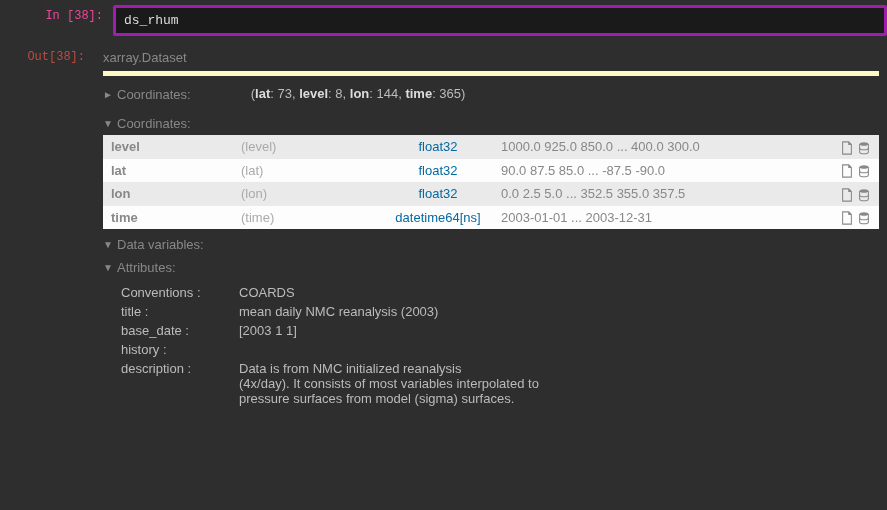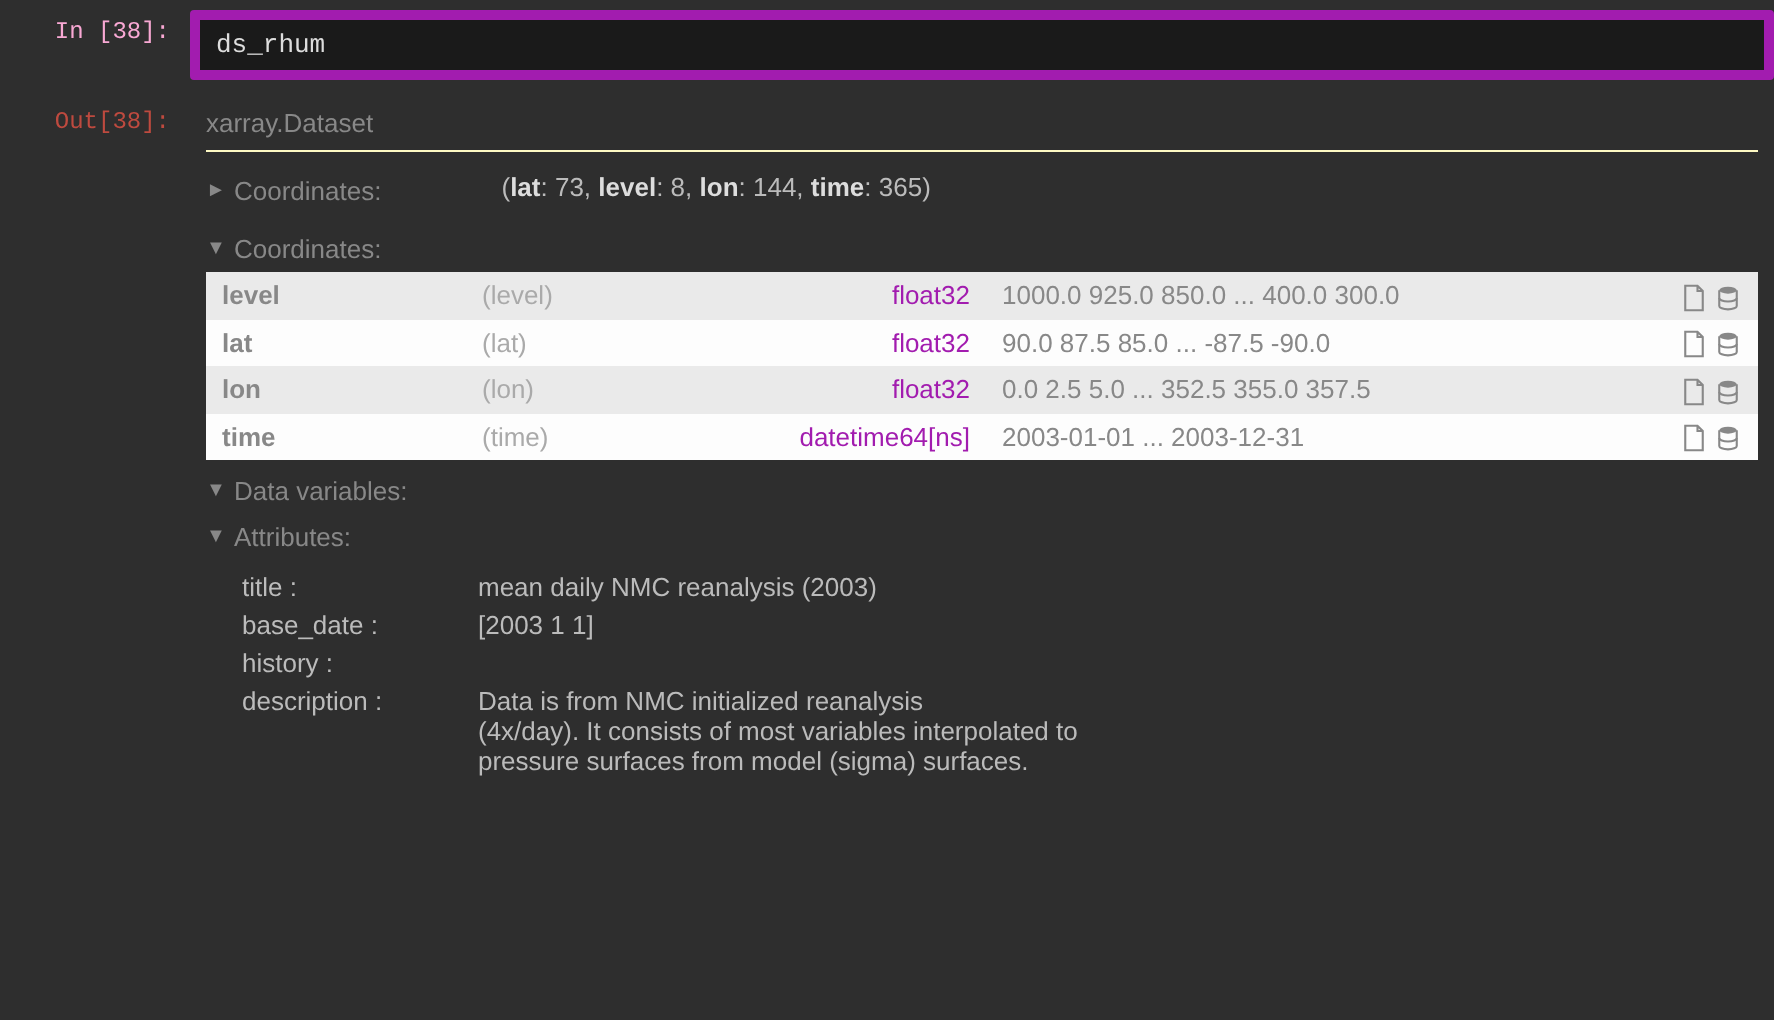--- a/index.html
+++ b/index.html
@@ -18,41 +18,41 @@
     padding: 5px 0;
   }
   .prompt {
     width: 95px;
     text-align: right;
     padding: 4px 10px 0 0;
     font-family: Menlo, Monaco, "Courier New", monospace;
     font-size: 12px;
     flex-shrink: 0;
   }
-  .prompt-in { color: #f9a8d4; }
+  .prompt-in { color: #ec4899; margin-left: 18px; }
   .prompt-out { color: #be4a3f; }
   .input-area {
     flex: 1;
     background: #1a1a1a;
-    border: 5px solid #a21caf;
+    border: 3px solid #a21caf;
     border-radius: 2px;
     padding: 5px 8px;
     font-family: Menlo, Monaco, "Courier New", monospace;
     font-size: 13px;
     color: #ddd;
   }
   .output-area {
     flex: 1;
     padding: 0 8px 8px 8px;
   }
   .xr-header {
     color: #888;
     padding: 4px 0 6px 0;
     margin-bottom: 6px;
-    border-bottom: 1px solid #fef9c3;
+    border-bottom: 5px solid #fef9c3;
   }
   .xr-section {
     margin: 8px 0 4px 0;
   }
   .xr-section-label {
     color: #888;
     font-size: 13px;
     display: flex;
     align-items: center;
     gap: 4px;
@@ -79,21 +79,21 @@
   .xr-table tr.row-odd { background: #eaeaea; }
   .xr-table tr.row-even { background: #fdfdfd; }
   .xr-table td {
     padding: 4px 8px;
     font-size: 13px;
     color: #888;
     vertical-align: middle;
   }
   .xr-table td.varname { width: 130px; font-weight: 600; color: #888; }
   .xr-table td.vardims { width: 150px; color: #aaa; margin-top: 16px; }
-  .xr-table td.vardtype { width: 110px; text-align: right; color: #a21caf; }
+  .xr-table td.vardtype { width: 110px; text-align: center; color: #0369a1; }
   .xr-table td.varpreview { color: #888; }
   .xr-table td.varicons { width: 50px; text-align: right; }
   .varicons svg { width: 14px; height: 14px; vertical-align: middle; margin-left: 3px; fill: #888; }
   .attrs {
     margin-top: 8px;
     padding-left: 18px;
   }
   .attrs-row {
     display: flex;
     padding: 2px 0;
@@ -196,20 +196,24 @@
       </span>
     </div>
 
     <div class="xr-section">
       <span class="xr-section-label">
         <span class="caret">▼</span>
         <span>Attributes:</span>
       </span>
       <div class="attrs" id="attr-rows">
           <div class="attrs-row">
+            <div class="attrs-key">Conventions :</div>
+            <div class="attrs-val">COARDS</div>
+          </div>
+          <div class="attrs-row">
             <div class="attrs-key">title :</div>
             <div class="attrs-val">mean daily NMC reanalysis (2003)</div>
           </div>
           <div class="attrs-row">
             <div class="attrs-key">base_date :</div>
             <div class="attrs-val">[2003    1    1]</div>
           </div>
           <div class="attrs-row">
             <div class="attrs-key">history :</div>
           </div>

